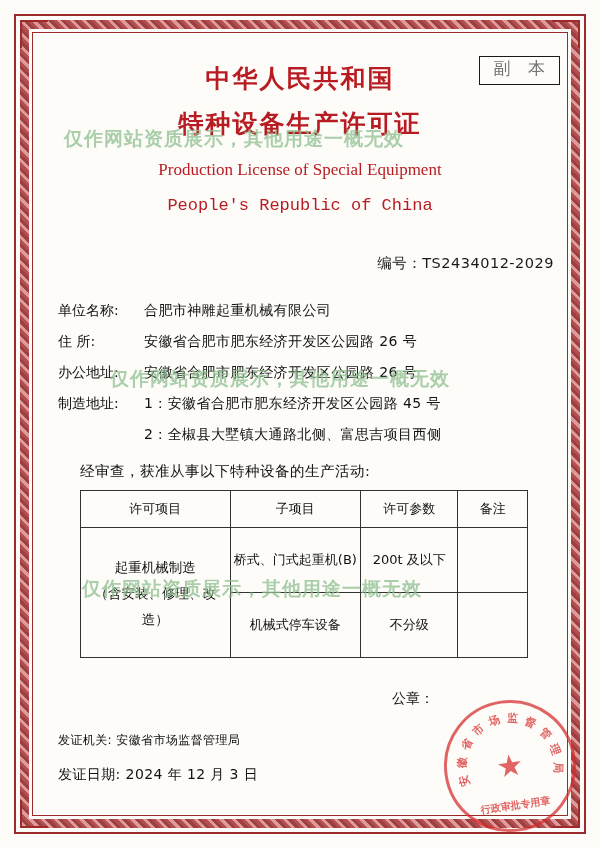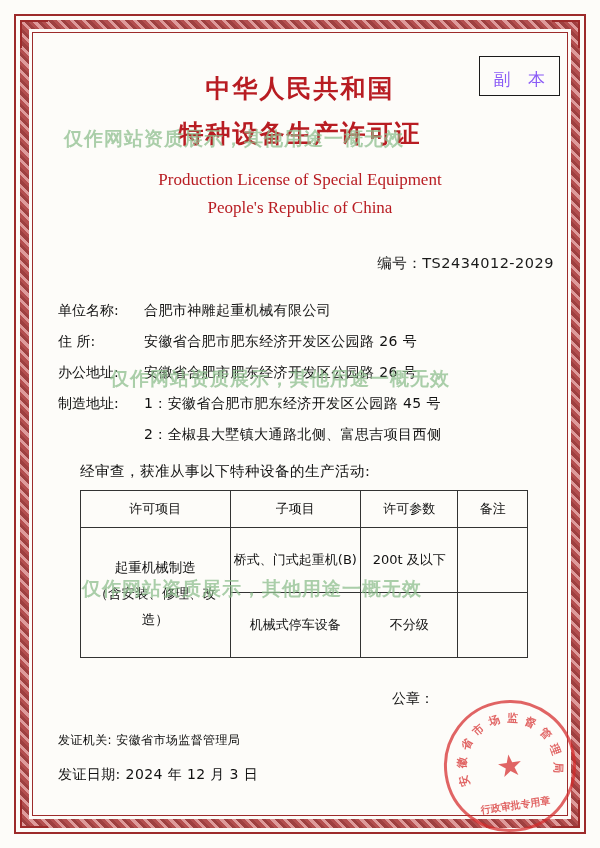--- a/index.html
+++ b/index.html
@@ -64,46 +64,46 @@
   .content {
     position: absolute;
     left: 40px; top: 40px;
     width: 520px; height: 768px;
   }
 
   .copy-badge {
     position: absolute;
     right: 0px; top: 16px;
     border: 1.5px solid #1a1a1a;
-    padding: 11px 8px 4px 8px;
+    padding: 0 8px 4px 8px;
     font-size: 17px;
     letter-spacing: 6px;
     text-indent: 6px;
-    color: #8b5cf6;
+    color: #737373;
     font-family: "DejaVu Sans", sans-serif;
   }
 
   .title-cn1, .title-cn2 {
     text-align: center;
     color: #b81c22;
     font-weight: bold;
     font-family: "DejaVu Sans", sans-serif;
     letter-spacing: 2px;
   }
-  .title-cn1 { font-size: 25px; margin-top: 32px; }
+  .title-cn1 { font-size: 25px; margin-top: 22px; }
   .title-cn2 { font-size: 25px; margin-top: 12px; }
 
   .title-en1, .title-en2 {
     text-align: center;
     color: #b81c22;
     font-family: "Liberation Serif", serif;
     font-size: 17px;
   }
   .title-en1 { margin-top: 20px; }
-  .title-en2 { margin-top: 8px; }
+  .title-en2 { margin-top: 16px; font-family: Liberation Mono, monospace; }
 
   .serial {
     position: absolute;
     right: 6px; top: 214px;
     font-size: 14.5px;
     color: #1a1a1a;
     font-family: "DejaVu Sans", sans-serif;
     letter-spacing: 0.5px;
   }
 

